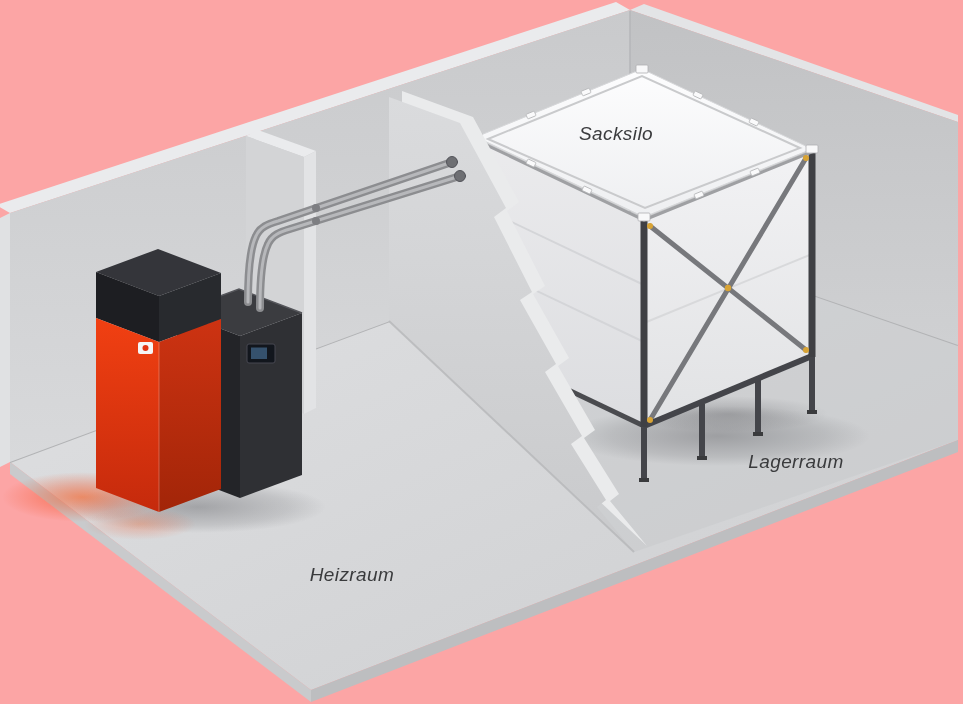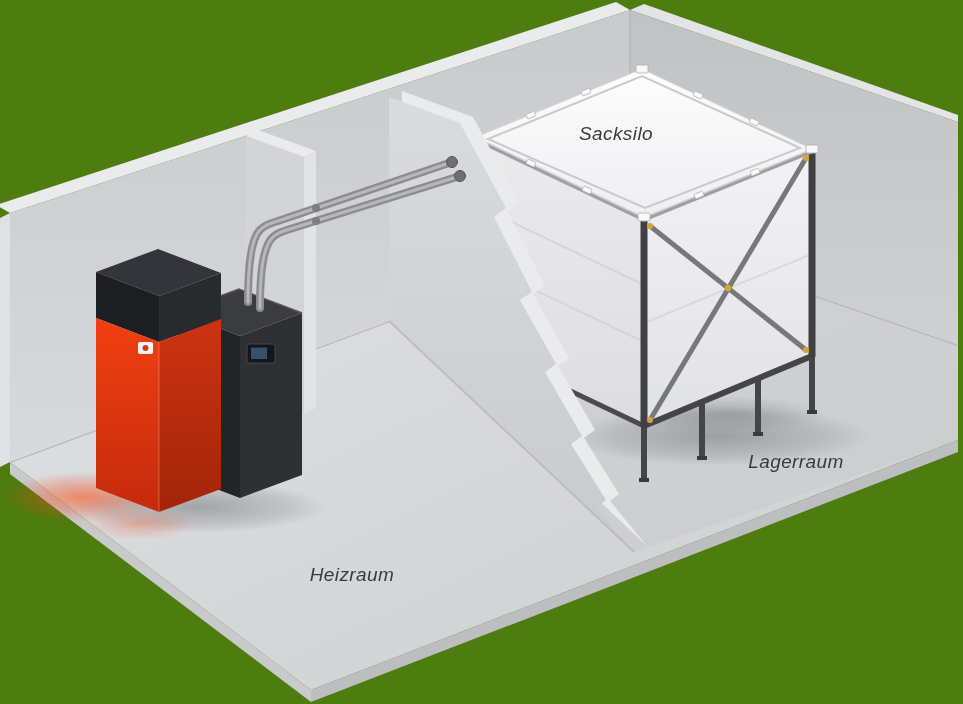--- a/index.html
+++ b/index.html
@@ -1,16 +1,16 @@
 <!DOCTYPE html>
 <html><head>
 <meta charset="utf-8">
 <style>
   html,body{margin:0;padding:0;background:#ffffff;}
-  .canvas{position:relative;width:963px;height:704px;background:#4d7c0f;overflow:hidden;
+  .canvas{position:relative;width:963px;height:704px;background:#fca5a5;overflow:hidden;
           font-family:"Liberation Sans",sans-serif;}
   svg{display:block;}
   .room-label{font-family:"Liberation Sans",sans-serif;font-style:italic;font-size:19px;
               letter-spacing:.4px;fill:#3a3b3d;}
 </style>
 </head>
 <body>
 
 <div class="canvas">
 <svg width="963" height="704" viewBox="0 0 963 704">

